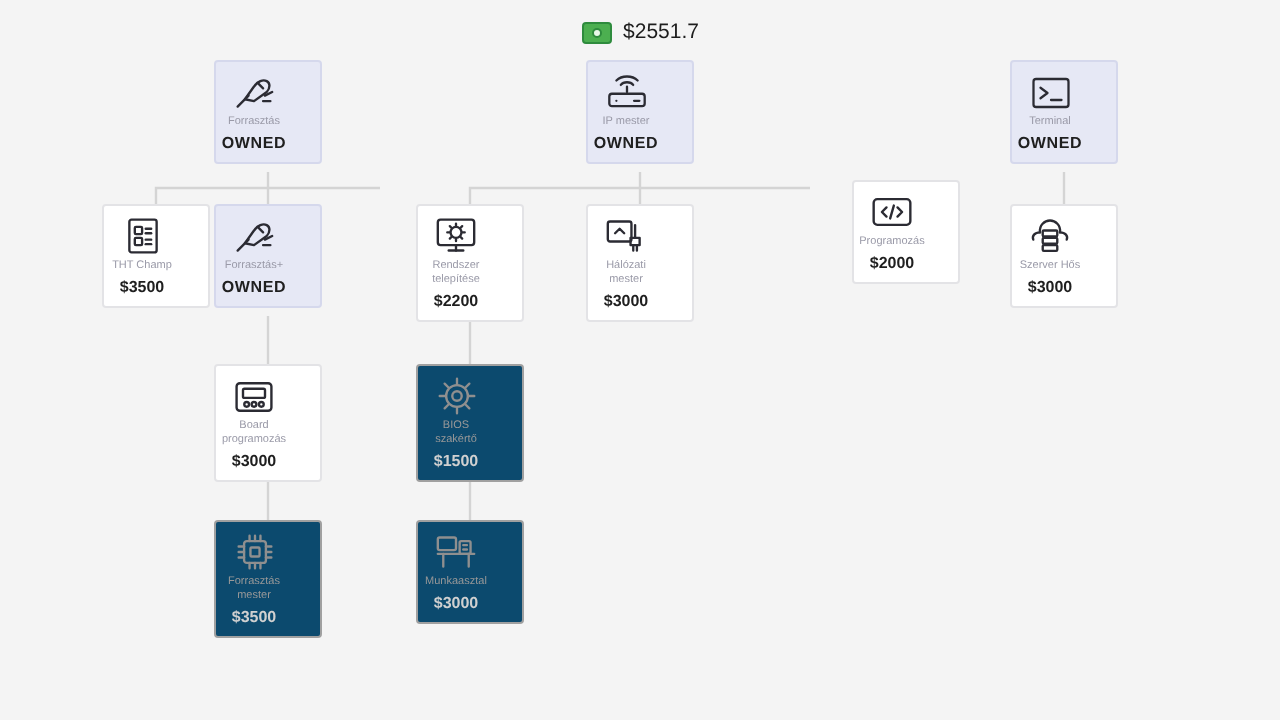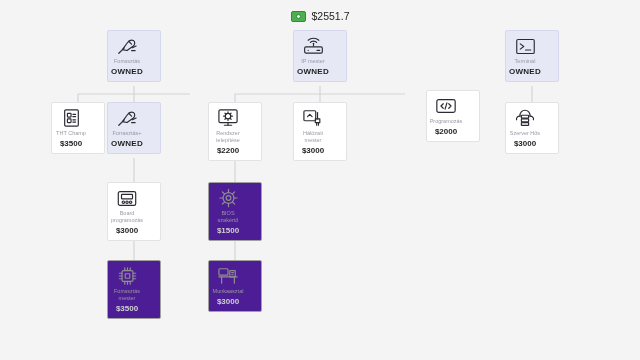--- a/index.html
+++ b/index.html
@@ -97,21 +97,21 @@
     justify-content: center;
     padding: 5px 16px 5px 2px;
     cursor: pointer;
     z-index: 2;
   }
   .node.owned {
     background: #e6e8f5;
     border-color: #d5d8ec;
   }
   .node.locked {
-    background: #4c1d95;
+    background: #0c4a6e;
     border-color: #a0a0a0;
     cursor: default;
   }
   .node .nico {
     height: 20px;
     display: flex;
     align-items: center;
     justify-content: center;
     margin-bottom: 2px;
   }

